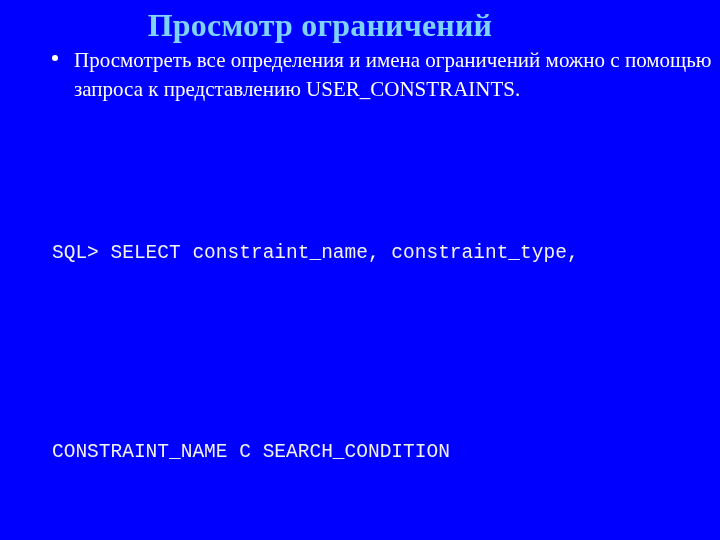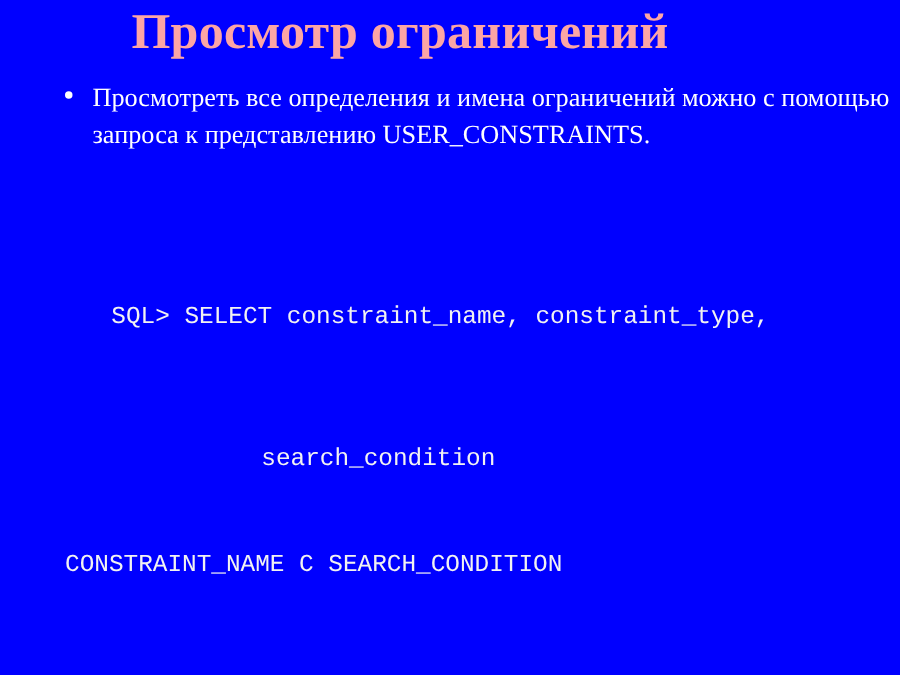--- a/index.html
+++ b/index.html
@@ -21,28 +21,28 @@
     background: #0000ff;
   }
   .slide-title {
     position: absolute;
     top: 8px;
     left: 0;
     width: 640px;
     text-align: center;
     font-family: "Liberation Serif", serif;
     font-weight: bold;
-    font-size: 40px;
+    font-size: 32px;
     line-height: 34px;
-    color: #fca5a5;
+    color: #7dd3fc;
     letter-spacing: 0.2px;
   }
   .bullet-block {
     position: absolute;
-    top: 64px;
+    top: 46px;
     left: 52px;
     width: 660px;
   }
   .bullet-row {
     display: flex;
     align-items: flex-start;
   }
   .bullet-dot {
     flex: 0 0 auto;
     width: 22px;
@@ -71,21 +71,20 @@
     font-family: "Liberation Mono", "DejaVu Sans Mono", monospace;
     font-size: 19.5px;
     line-height: 38px;
     color: #f2f2f2;
     white-space: pre;
     letter-spacing: 0px;
   }
   .code-line {
     white-space: pre;
     height: 38px;
-    margin-left: 37px;
   }
   .code-line.indent-center {
     padding-left: 120px;
   }
   .code-line.indent-from {
     padding-left: 58px;
   }
   .results-block {
     position: absolute;
     top: 340px;
@@ -114,21 +113,20 @@
     <div class="bullet-row">
       <span class="bullet-dot">
           <i></i>
         </span>
       <span class="bullet-text">Просмотреть все определения и имена ограничений можно с помощью запроса к представлению USER_CONSTRAINTS.</span>
     </div>
   </div>
 
   <div class="code-block">
     <div class="code-line">SQL&gt; SELECT constraint_name, constraint_type,</div>
-    <div class="code-line indent-center">search_condition</div>
     
   </div>
 
   <div class="results-block">
     <div class="res-line">CONSTRAINT_NAME C SEARCH_CONDITION</div>
     <div class="res-line">--------------- - ----------------</div>
     
     
   </div>
 

